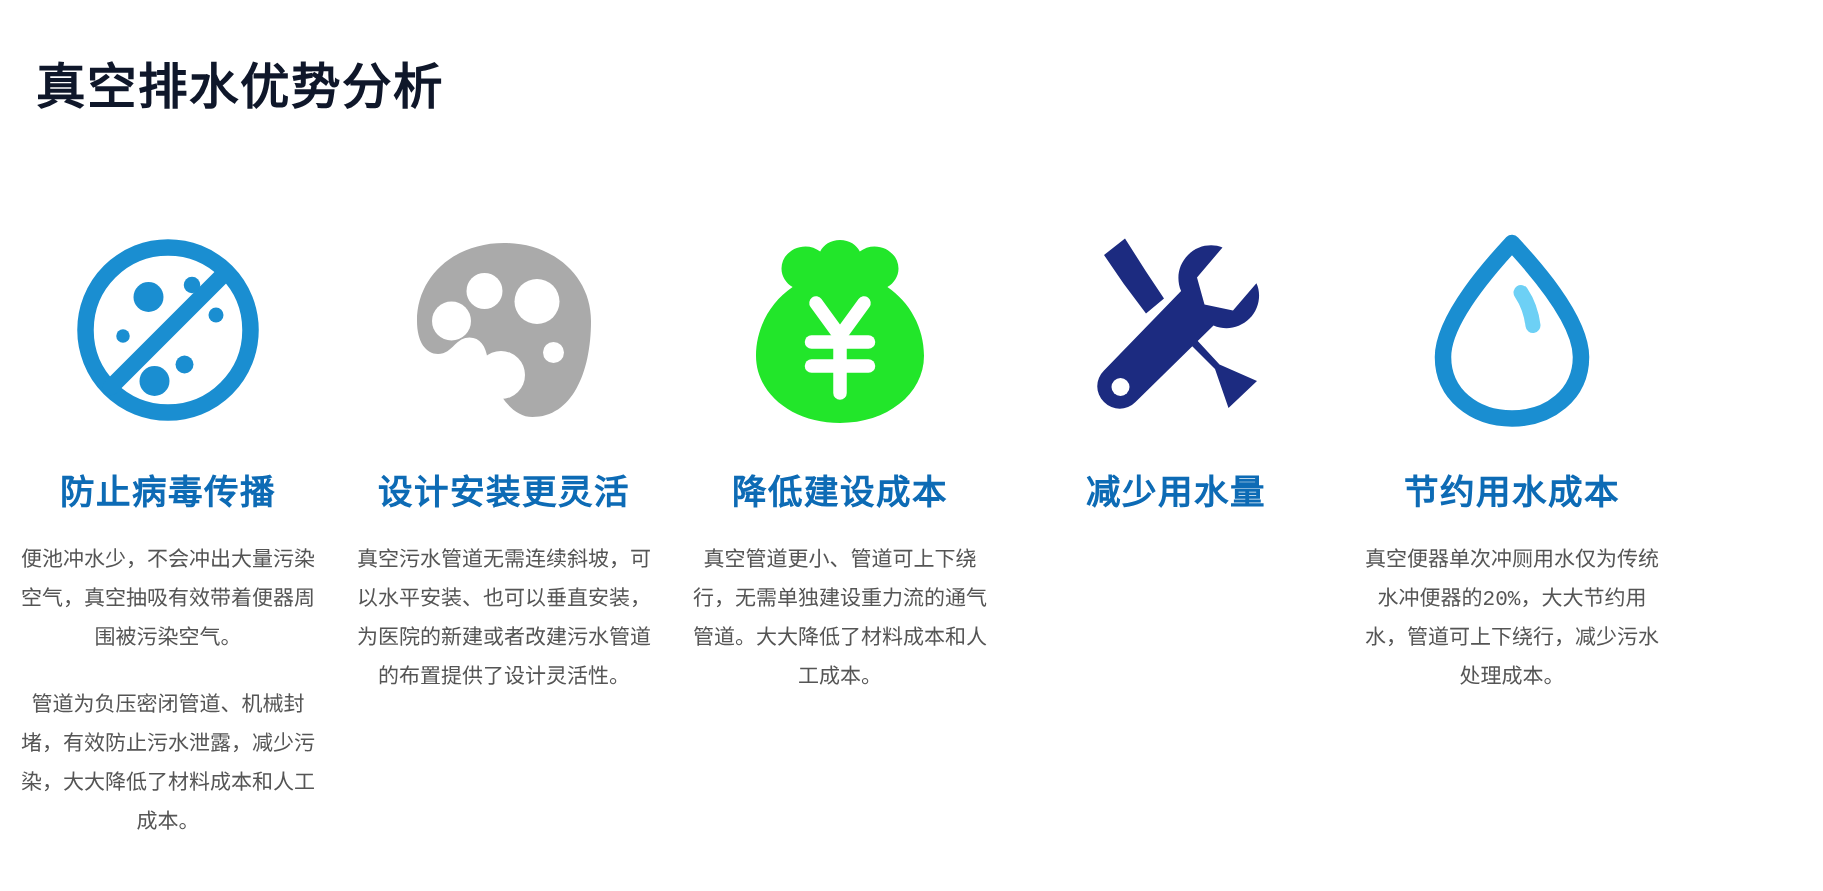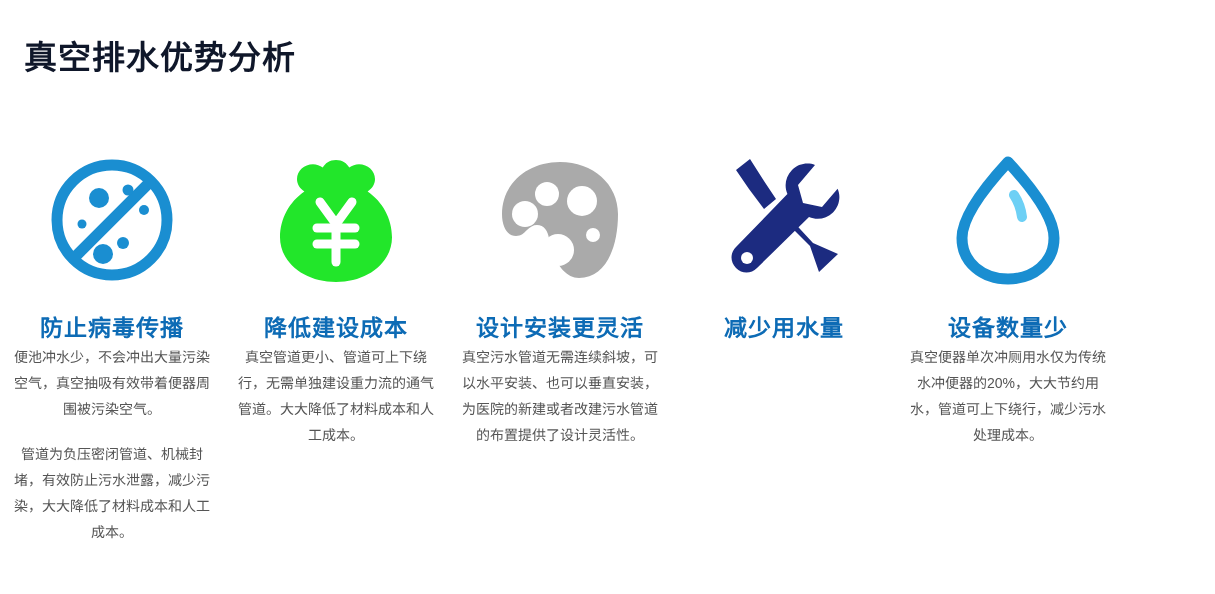--- a/index.html
+++ b/index.html
@@ -62,26 +62,27 @@
     font-size: 23px;
     font-weight: bold;
     color: #0d6bb5;
     letter-spacing: 1px;
     line-height: 32px;
     text-align: center;
     white-space: nowrap;
   }
 
   .feature-body {
-    margin-top: 0;
+    margin-top: 17px;
     width: 205px;
     font-size: 14px;
     line-height: 26px;
     color: #555555;
     text-align: center;
+    font-family: Liberation Mono, monospace;
   }
 
   .feature-body p {
     margin: 0;
   }
   .feature-body p + p {
     margin-top: 19px;
   }
 </style>
 </head>
@@ -106,48 +107,48 @@
     </div>
     <div class="feature-heading">防止病毒传播</div>
     <div class="feature-body">
       <p>便池冲水少，不会冲出大量污染空气，真空抽吸有效带着便器周围被污染空气。</p>
       <p>管道为负压密闭管道、机械封堵，有效防止污水泄露，减少污染，大大降低了材料成本和人工成本。</p>
     </div>
   </div>
 
   <div class="feature-col">
     <div class="icon-wrap">
-      <svg width="128" height="132" viewBox="0 0 128 132" aria-hidden="true">
-        <path d="M64 6c-6.5 0-11 3.4-13.2 7.6C48 11.6 44.6 10.3 41 10.3c-8.8 0-16 6.6-16 14.7 0 5.2 3 9.8 7.4 12.4C17.4 47.6 8 64.6 8 83.2 8 109 33 128 64 128s56-19 56-44.8c0-18.6-9.4-35.6-24.4-45.8 4.4-2.6 7.4-7.2 7.4-12.4 0-8.1-7.2-14.7-16-14.7-3.6 0-7 1.3-9.8 3.3C75 9.4 70.5 6 64 6z" fill="#22e62a"></path>
-        <path d="M48 48 L64 70 L80 48" fill="none" stroke="#ffffff" stroke-width="9" stroke-linecap="round" stroke-linejoin="round"></path>
-        <line x1="64" y1="68" x2="64" y2="108" stroke="#ffffff" stroke-width="9" stroke-linecap="round"></line>
-        <line x1="45" y1="74" x2="83" y2="74" stroke="#ffffff" stroke-width="9" stroke-linecap="round"></line>
-        <line x1="45" y1="90" x2="83" y2="90" stroke="#ffffff" stroke-width="9" stroke-linecap="round"></line>
-      </svg>
-    </div>
-    <div class="feature-heading">降低建设成本</div>
-    <div class="feature-body">
-      <p>真空管道更小、管道可上下绕行，无需单独建设重力流的通气管道。大大降低了材料成本和人工成本。</p>
-    </div>
-  </div>
-
-  <div class="feature-col">
-    <div class="icon-wrap">
       <svg width="132" height="128" viewBox="0 0 132 128" aria-hidden="true">
         <path d="M66 6C33 6 8 28 8 58c0 14 6 22 14 22 5 0 8-3 11-6 3-3 6-5 10-5 7 0 11 6 12 14 1.6 13 12 39 30 39 26 0 39-29 39-64C124 28 99 6 66 6z" fill="#aaaaaa"></path>
         <circle cx="53" cy="38" r="12" fill="#ffffff"></circle>
         <circle cx="88" cy="45" r="15" fill="#ffffff"></circle>
         <circle cx="31" cy="58" r="13" fill="#ffffff"></circle>
         <circle cx="64" cy="94" r="16" fill="#ffffff"></circle>
         <circle cx="99" cy="79" r="7" fill="#ffffff"></circle>
       </svg>
     </div>
     <div class="feature-heading">设计安装更灵活</div>
     <div class="feature-body">
       <p>真空污水管道无需连续斜坡，可以水平安装、也可以垂直安装，为医院的新建或者改建污水管道的布置提供了设计灵活性。</p>
+    </div>
+  </div>
+
+  <div class="feature-col">
+    <div class="icon-wrap">
+      <svg width="128" height="132" viewBox="0 0 128 132" aria-hidden="true">
+        <path d="M64 6c-6.5 0-11 3.4-13.2 7.6C48 11.6 44.6 10.3 41 10.3c-8.8 0-16 6.6-16 14.7 0 5.2 3 9.8 7.4 12.4C17.4 47.6 8 64.6 8 83.2 8 109 33 128 64 128s56-19 56-44.8c0-18.6-9.4-35.6-24.4-45.8 4.4-2.6 7.4-7.2 7.4-12.4 0-8.1-7.2-14.7-16-14.7-3.6 0-7 1.3-9.8 3.3C75 9.4 70.5 6 64 6z" fill="#22e62a"></path>
+        <path d="M48 48 L64 70 L80 48" fill="none" stroke="#ffffff" stroke-width="9" stroke-linecap="round" stroke-linejoin="round"></path>
+        <line x1="64" y1="68" x2="64" y2="108" stroke="#ffffff" stroke-width="9" stroke-linecap="round"></line>
+        <line x1="45" y1="74" x2="83" y2="74" stroke="#ffffff" stroke-width="9" stroke-linecap="round"></line>
+        <line x1="45" y1="90" x2="83" y2="90" stroke="#ffffff" stroke-width="9" stroke-linecap="round"></line>
+      </svg>
+    </div>
+    <div class="feature-heading">降低建设成本</div>
+    <div class="feature-body">
+      <p>真空管道更小、管道可上下绕行，无需单独建设重力流的通气管道。大大降低了材料成本和人工成本。</p>
     </div>
   </div>
 
   <div class="feature-col">
     <div class="icon-wrap">
       <svg width="132" height="132" viewBox="0 0 132 132" aria-hidden="true">
         <g fill="#1c2b80">
           <path d="M18 16 L32 5 L46 27 L58 45 L46 55 L31 35 Z"></path>
           <path d="M66 66 L92 92 L101 118 L120 100 L95 89 L70 62 Z"></path>
           <path d="M97 11c-7-3-17-1.5-23 5-6.6 6.6-8 16-4.6 24L18 93c-6 6-6 15 0 21 6 6 15 6 21 0l52-51c8 3.4 17.4 2 24-4.6 6.6-6.6 8-16.6 4.6-23.6L104 53 85 49 80 31z"></path>
@@ -158,19 +159,19 @@
     <div class="feature-heading">减少用水量</div>
   </div>
 
   <div class="feature-col">
     <div class="icon-wrap">
       <svg width="118" height="134" viewBox="0 0 118 134" aria-hidden="true">
         <path d="M59 9C47 22 13 59 13 85c0 25 21 41 46 41s46-16 46-41C105 59 71 22 59 9z" fill="none" stroke="#1a8ed1" stroke-width="11" stroke-linejoin="round"></path>
         <path d="M65 42c4 6 7 14 8 22" fill="none" stroke="#6dd0f5" stroke-width="10" stroke-linecap="round"></path>
       </svg>
     </div>
-    <div class="feature-heading">设备数量少</div>
+    <div class="feature-heading">节约用水成本</div>
     <div class="feature-body">
       <p>真空便器单次冲厕用水仅为传统水冲便器的20%，大大节约用水，管道可上下绕行，减少污水处理成本。</p>
     </div>
   </div>
 
 </div>
 
 </body></html>

